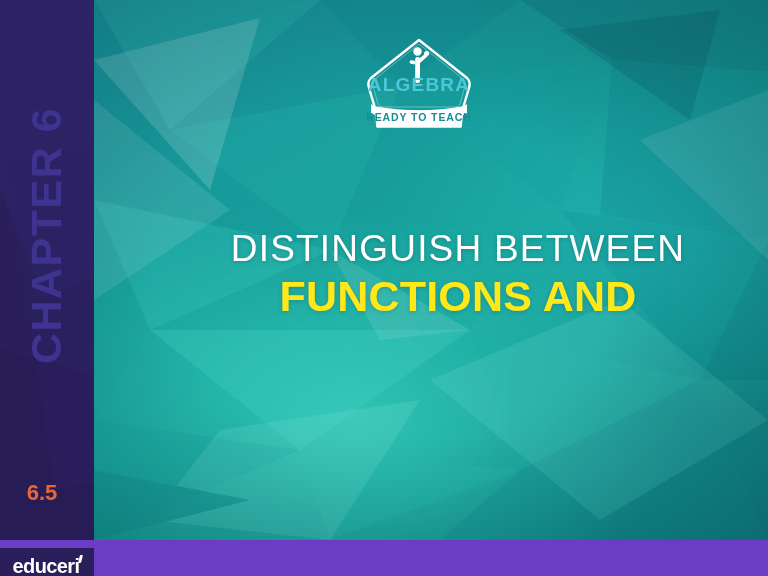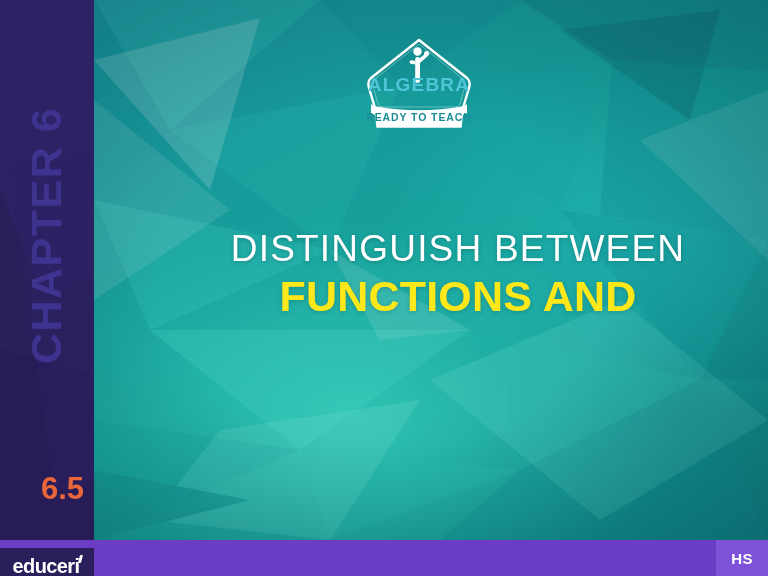--- a/index.html
+++ b/index.html
@@ -104,22 +104,22 @@
     color: #3f3390;
     line-height: 1;
     font-family: "Liberation Sans", sans-serif;
   }
 
   .lesson-number {
     position: absolute;
     left: 0;
     bottom: 36px;
     width: 84px;
-    text-align: right;
-    font-size: 31px;
+    text-align: center;
+    font-size: 22px;
     font-weight: bold;
     color: #e8663a;
     letter-spacing: 0px;
     line-height: 1;
   }
 
   
   .badge-logo {
     position: absolute;
     left: 357px;
@@ -298,16 +298,15 @@
 
   <div class="title-block">
     <div class="title-line-1">DISTINGUISH BETWEEN</div>
     <div class="title-line-2">FUNCTIONS AND</div>
   </div>
 
   <div class="bottom-bar">
     <div class="brand-block">
       <div class="brand-wordmark">educeri<span class="brand-tick"></span></div>
     </div>
-    <div class="level-badge">HS</div>
   </div>
 
 </div>
 
 </body></html>

